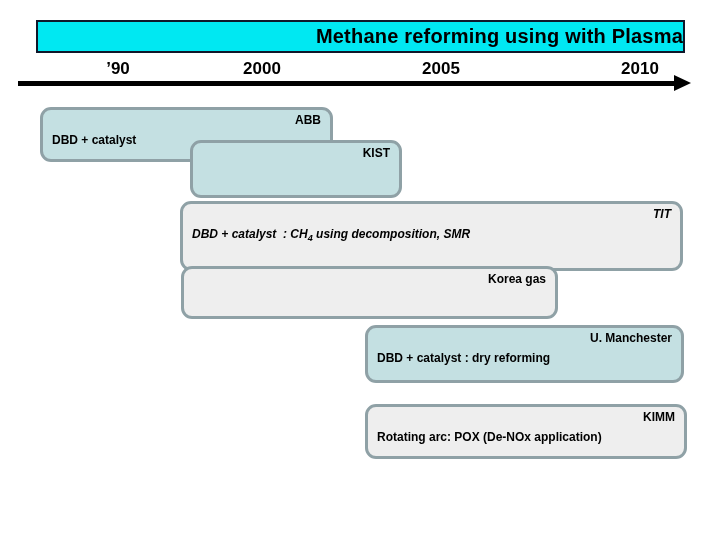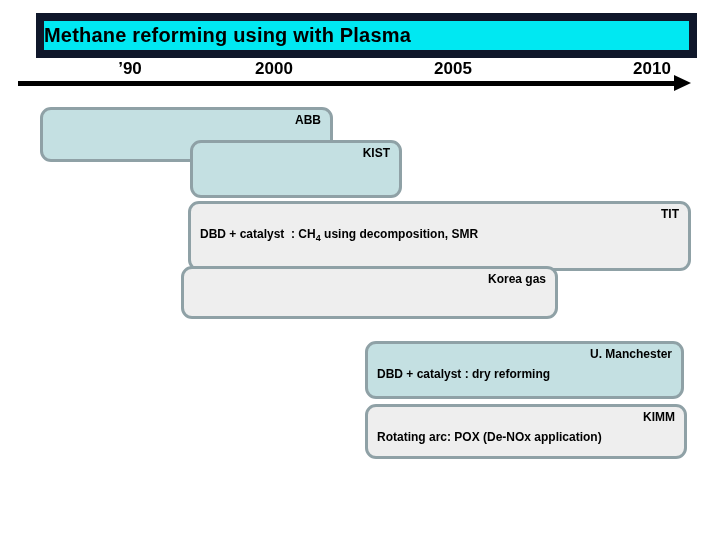--- a/index.html
+++ b/index.html
@@ -10,34 +10,33 @@
     font-family: "Liberation Sans", sans-serif;
     font-weight: bold;
     color: #000;
     overflow: hidden;
     --title-fill: #00e8f2;
     --teal-fill: #c4e0e2;
     --gray-fill: #eeeeee;
     --box-border: #8fa1a6;
   }
   .title-bar {
-    position: absolute; left: 36px; top: 13px;
+    position: absolute; left: 36px; top: 20px;
     width: 645px; height: 29px;
     background: var(--title-fill);
-    border: 8px solid #0f172a;
-    display: flex; align-items: center; justify-content: flex-start;
+    border: 2px solid #0f172a;
+    display: flex; align-items: center; justify-content: flex-end;
     font-size: 20px;
     letter-spacing: 0.2px;
   }
   .tl-label {
     position: absolute; top: 59px;
     transform: translateX(-50%);
     font-size: 17px;
     white-space: nowrap;
-    margin-left: 12px;
   }
   .tl-line {
     position: absolute; left: 18px; top: 81px;
     width: 658px; height: 5px;
     background: #000;
   }
   .tl-head {
     position: absolute; left: 674px; top: 75px;
     width: 0; height: 0;
     border-top: 8px solid transparent;
@@ -60,23 +59,23 @@
   }
   .box-body {
     font-size: 12px;
     line-height: 15px;
     margin-top: 6px;
     white-space: pre-wrap;
   }
   .box-body sub { font-size: 9px; line-height: 0; }
   .b-abb  { left: 40px;  top: 107px; width: 293px; height: 55px; z-index: 1; }
   .b-kist { left: 190px; top: 140px; width: 212px; height: 58px; z-index: 2; }
-  .b-tit  { left: 188px; top: 201px; width: 503px; height: 70px; z-index: 1; }
+  .b-tit  { left: 180px; top: 201px; width: 503px; height: 70px; z-index: 1; font-style: italic; }
   .b-kgas { left: 181px; top: 266px; width: 377px; height: 53px; z-index: 1; }
-  .b-uman { left: 365px; top: 325px; width: 319px; height: 58px; z-index: 1; margin-top: 16px; }
+  .b-uman { left: 365px; top: 325px; width: 319px; height: 58px; z-index: 1; }
   .b-kimm { left: 365px; top: 388px; width: 322px; height: 55px; z-index: 1; margin-top: 16px; }
   .l-90   { left: 118px; }
   .l-2000 { left: 262px; }
   .l-2005 { left: 441px; }
   .l-2010 { left: 640px; }
 </style>
 </head>
 <body style="--title-fill: #00e8f2; --teal-fill: #c4e0e2; --gray-fill: #eeeeee; --box-border: #8fa1a6;">
 
 <div class="title-bar">
@@ -86,20 +85,21 @@
 <div class="tl-label l-90">’90</div>
 <div class="tl-label l-2000">2000</div>
 <div class="tl-label l-2005">2005</div>
 <div class="tl-label l-2010">2010</div>
 
 <div class="tl-line"></div>
 <div class="tl-head"></div>
 
 <div class="box teal b-abb">
   <div class="box-title">ABB</div>
+  <div class="box-body"><span>DBD + catalyst</span></div>
 </div>
 
 <div class="box teal b-kist">
   <div class="box-title">KIST</div>
 </div>
 
 <div class="box gray b-tit">
   <div class="box-title">TIT</div>
   <div class="box-body"><span>DBD + catalyst  : CH</span><sub>4</sub><span> using decomposition, SMR</span></div>
 </div>

